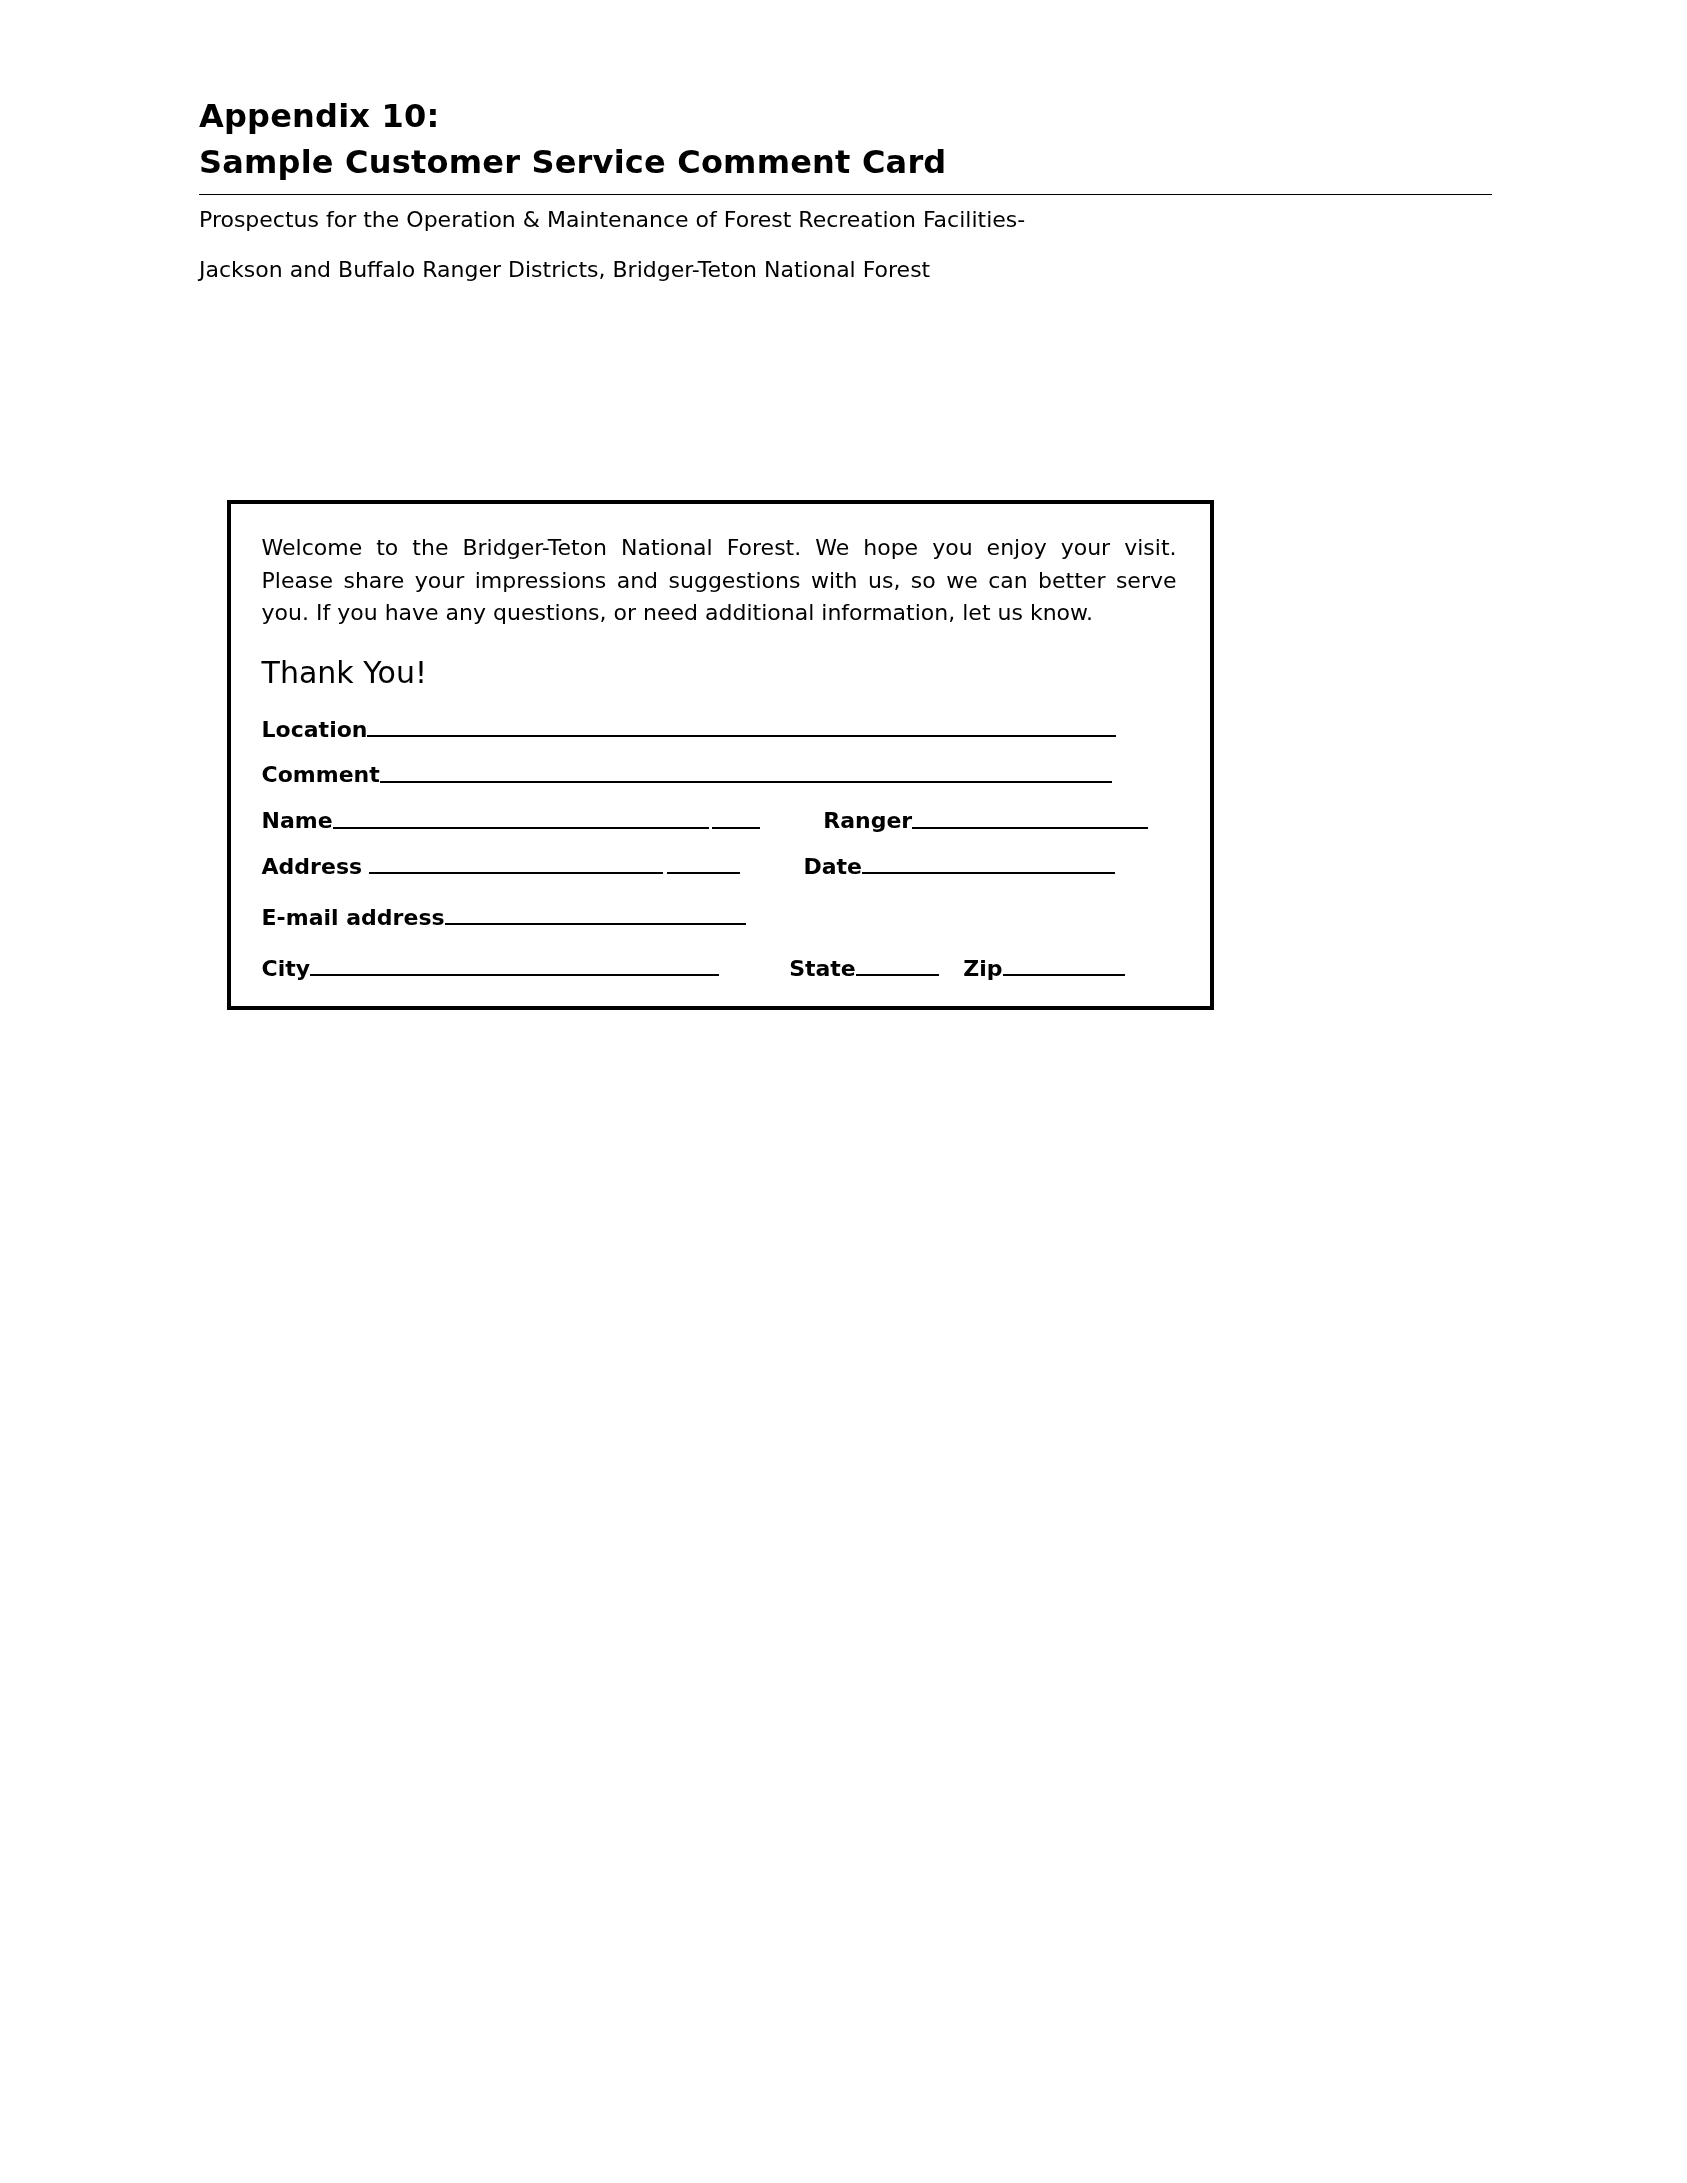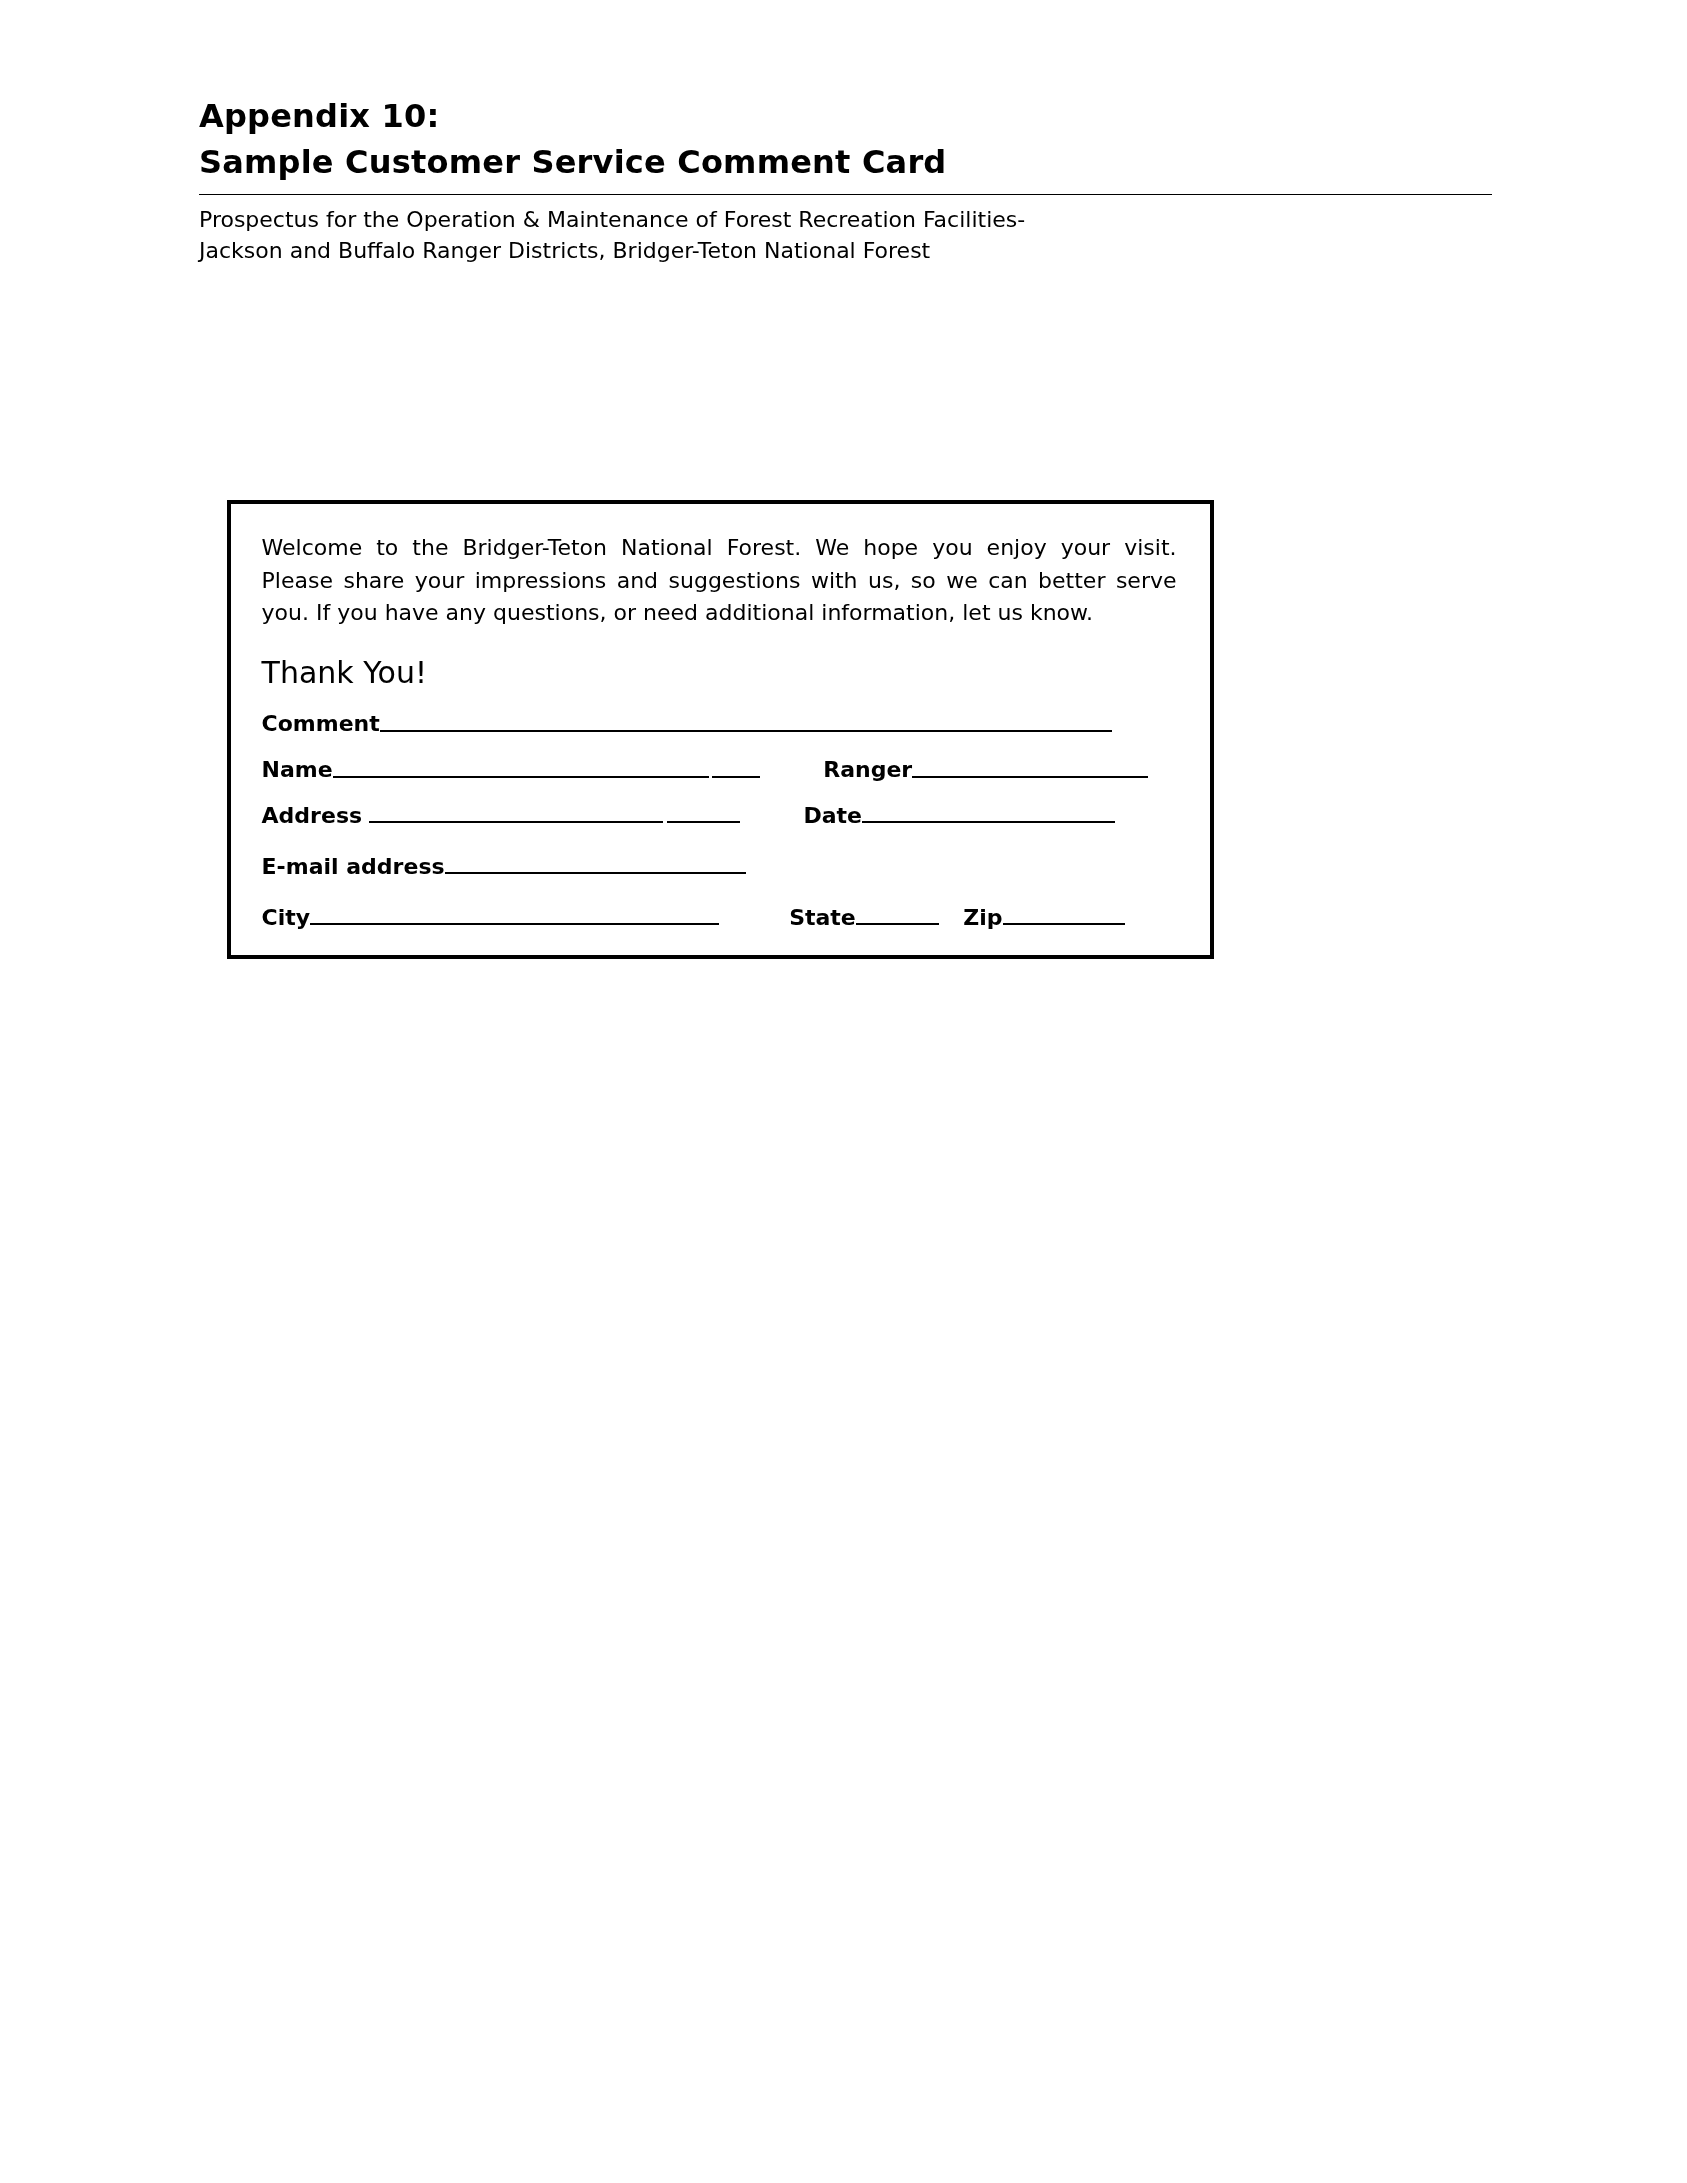--- a/index.html
+++ b/index.html
@@ -120,28 +120,32 @@
 </head>
 <body>
 
 <div class="page">
 
   <div class="header">
     <div class="appendix-line">Appendix 10:</div>
     <div class="title-line">Sample Customer Service Comment Card</div>
     <hr class="header-rule">
     <div class="subtitle">Prospectus for the Operation &amp; Maintenance of Forest Recreation Facilities-</div>
-    <div class="subtitle" style="margin-top:0">Jackson and Buffalo Ranger Districts, Bridger-Teton National Forest</div>
+    <div class="subtitle" style="margin-top:19px">Jackson and Buffalo Ranger Districts, Bridger-Teton National Forest</div>
   </div>
 
   <div class="card">
 
     <div class="welcome">Welcome to the Bridger-Teton National Forest. We hope you enjoy your visit. Please share your impressions and suggestions with us, so we can better serve you. If you have any questions, or need additional information, let us know.</div>
     <div class="thankyou">Thank You!</div>
 
+    <div class="field-row loose">
+      <span class="flabel">Location</span>
+      <span class="rule w-location"></span>
+    </div>
 
     <div class="field-row">
       <span class="flabel">Comment</span>
       <span class="rule w-comment"></span>
     </div>
 
     <div class="field-row">
       <span class="flabel">Name</span>
       <span class="rule w-name"></span>
       <span class="rule w-name2"></span>

